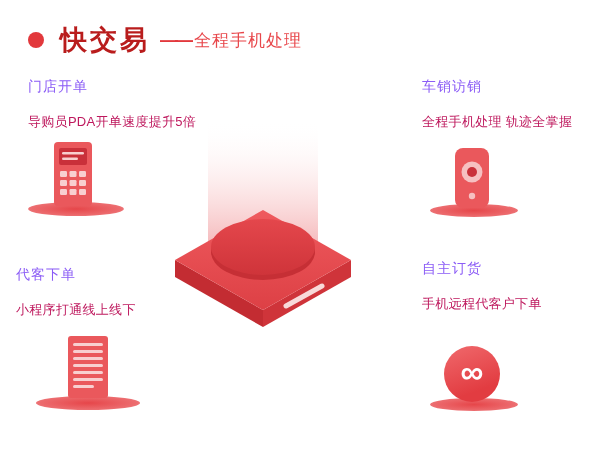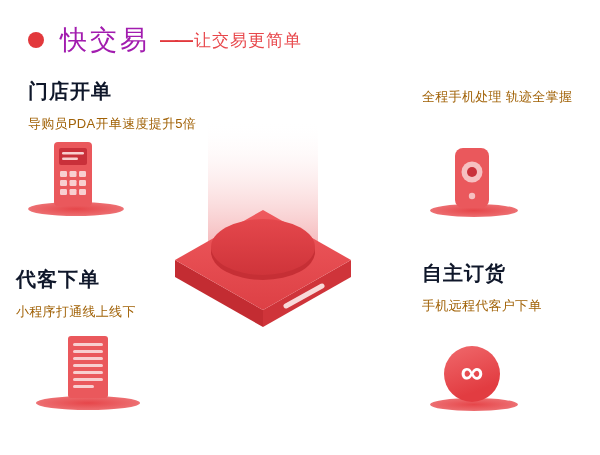--- a/index.html
+++ b/index.html
@@ -3,28 +3,28 @@
 <meta charset="utf-8">
 <style>
   * { margin:0; padding:0; box-sizing:border-box; }
   html,body { background:#ffffff; }
   body { font-family:"Liberation Sans","DejaVu Sans",sans-serif; }
   .canvas { position:relative; width:600px; height:455px; background:#ffffff; overflow:hidden; }
 
   
   .hdr { position:absolute; left:28px; top:22px; display:flex; align-items:center; }
   .hdr-dot { width:16px; height:16px; border-radius:50%; background:#e2383c; margin-right:16px; flex:0 0 auto; }
-  .hdr-title { font-size:27px; font-weight:normal; color:#a21caf; letter-spacing:3px;text-align:center; }
+  .hdr-title { font-size:27px; font-weight:bold; color:#b91c1c; letter-spacing:3px;text-align:center; }
   .hdr-dash { font-size:18px; font-weight:bold; color:#e2383c; margin:0 4px 0 10px; letter-spacing:-3px; }
   .hdr-sub { font-size:17px; color:#e8474b; letter-spacing:1px; }
 
   
   .feature { position:absolute; }
-  .f-title { font-size:20px; font-weight:bold; color:#0f172a; letter-spacing:1px; }
-  .f-desc { font-size:13px; color:#a16207; margin-top:10px; letter-spacing:0.3px; white-space:nowrap; }
+  .f-title { font-size:14px; font-weight:normal; color:#8b5cf6; letter-spacing:1px; }
+  .f-desc { font-size:13px; color:#be185d; margin-top:17px; letter-spacing:0.3px; white-space:nowrap; }
   .f-tl { left:28px; top:78px; }
   .f-tr { left:422px; top:78px; }
   .f-bl { left:16px; top:266px; }
   .f-br { left:422px; top:260px; }
 
   
   .icon-wrap { position:absolute; }
   .shadow-ellipse {
     position:absolute;
     border-radius:50%;
@@ -52,21 +52,21 @@
 </style>
 </head>
 <body>
 
 <div class="canvas">
 
   <div class="hdr">
     <span class="hdr-dot"></span>
     <span class="hdr-title">快交易</span>
     <span class="hdr-dash">——</span>
-    <span class="hdr-sub">让交易更简单</span>
+    <span class="hdr-sub">全程手机处理</span>
   </div>
 
   <div class="feature f-tl">
     <div class="f-title">门店开单</div>
     <div class="f-desc">导购员PDA开单速度提升5倍</div>
   </div>
   <div class="shadow-ellipse sh-tl"></div>
   <div class="icon-wrap ic-tl">
     <svg width="46" height="68" viewBox="0 0 46 68">
       <rect x="4" y="2" width="38" height="64" rx="4" fill="#ea585c"></rect>
@@ -79,20 +79,21 @@
       <rect x="10" y="40" width="7" height="6" rx="1.2" fill="#f8cfd0"></rect>
       <rect x="19.5" y="40" width="7" height="6" rx="1.2" fill="#f8cfd0"></rect>
       <rect x="29" y="40" width="7" height="6" rx="1.2" fill="#f8cfd0"></rect>
       <rect x="10" y="49" width="7" height="6" rx="1.2" fill="#f8cfd0"></rect>
       <rect x="19.5" y="49" width="7" height="6" rx="1.2" fill="#f8cfd0"></rect>
       <rect x="29" y="49" width="7" height="6" rx="1.2" fill="#f8cfd0"></rect>
     </svg>
   </div>
 
   <div class="feature f-tr">
+    <div class="f-title">车销访销</div>
     <div class="f-desc">全程手机处理 轨迹全掌握</div>
   </div>
   <div class="shadow-ellipse sh-tr"></div>
   <div class="icon-wrap ic-tr">
     <svg width="40" height="64" viewBox="0 0 40 64">
       <rect x="3" y="2" width="34" height="60" rx="8" fill="#ea585c"></rect>
       <circle cx="20" cy="26" r="10.5" fill="#f6c0c1"></circle>
       <circle cx="20" cy="26" r="5" fill="#c9303a"></circle>
       <circle cx="20" cy="50" r="3.2" fill="#f6c0c1"></circle>
     </svg>

